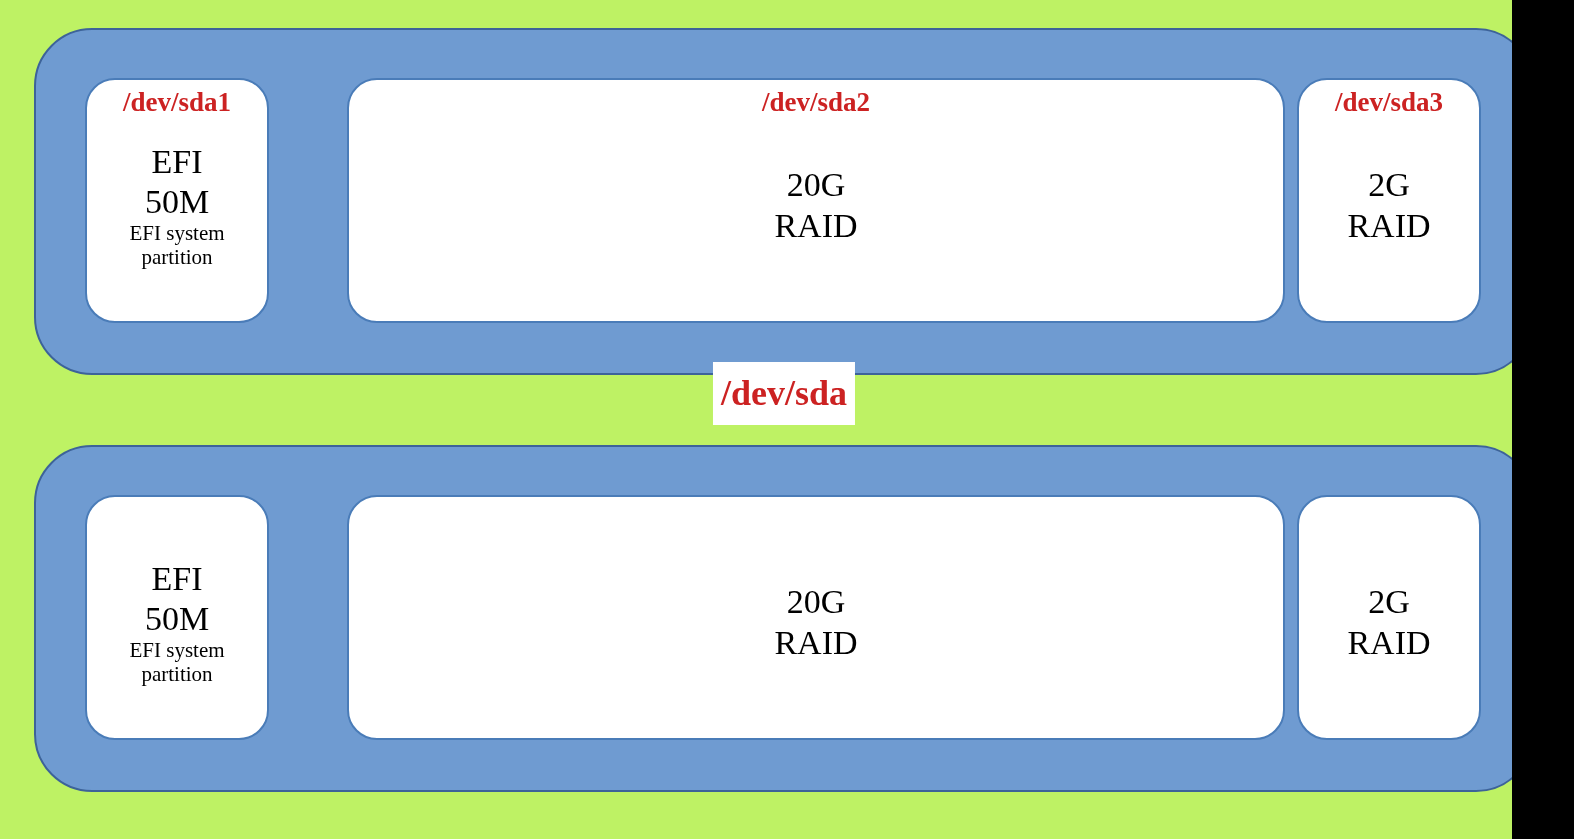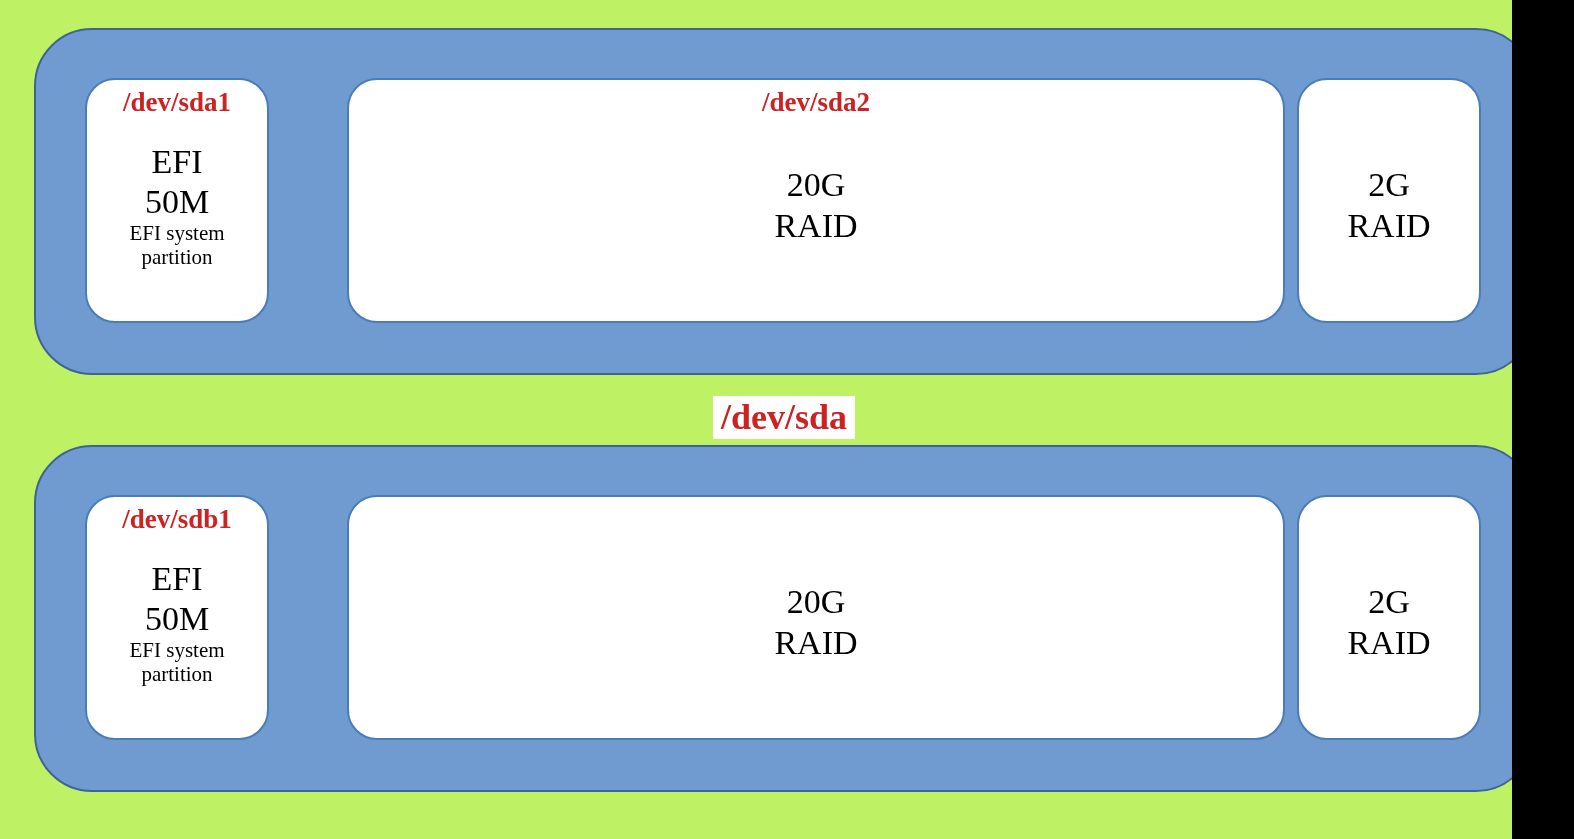--- a/index.html
+++ b/index.html
@@ -76,24 +76,23 @@
   .disk-label {
     position: absolute;
     top: 332px;
     left: 50%;
     transform: translateX(-50%);
     background: #ffffff;
     color: #cc2222;
     font-size: 36px;
     font-weight: bold;
     line-height: 1.15;
-    padding: 1px 8px;
+    padding: 11px 8px;
     white-space: nowrap;
     z-index: 2;
-    margin-top: 34px;
   }
 </style>
 </head>
 <body>
 
 <div id="canvas">
 
   <div class="disk sda">
     <div class="part p1">
       <div class="dev-label">/dev/sda1</div>
@@ -105,32 +104,32 @@
     </div>
     <div class="part p2">
       <div class="dev-label">/dev/sda2</div>
       <div class="part-content">
         <div class="main-line">20G</div>
         <div class="main-line">RAID</div>
         <div class="sub-line"></div>
       </div>
     </div>
     <div class="part p3">
+      <div class="dev-label">/dev/sda3</div>
       <div class="part-content">
         <div class="main-line">2G</div>
         <div class="main-line">RAID</div>
         <div class="sub-line"></div>
       </div>
     </div>
     <div class="disk-label">/dev/sda</div>
   </div>
 
   <div class="disk sdb">
     <div class="part p1">
-      <div class="dev-label">/dev/sdb1</div>
       <div class="part-content">
         <div class="main-line">EFI</div>
         <div class="main-line">50M</div>
         <div class="sub-line">EFI system partition</div>
       </div>
     </div>
     <div class="part p2">
       <div class="part-content">
         <div class="main-line">20G</div>
         <div class="main-line">RAID</div>

